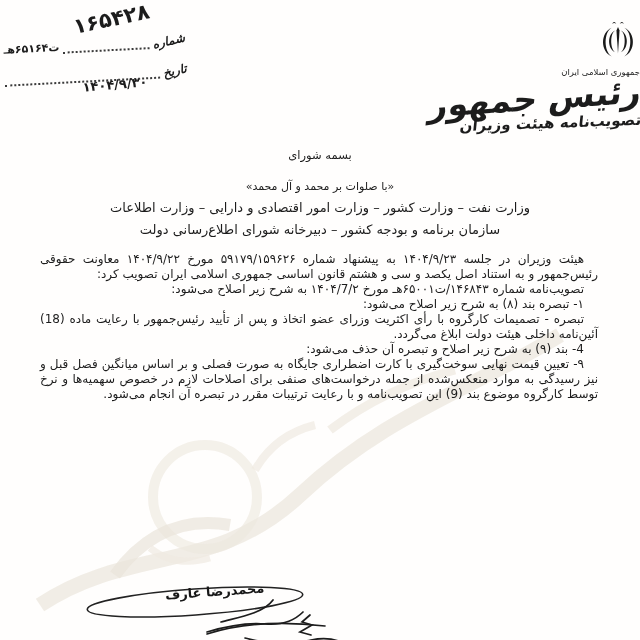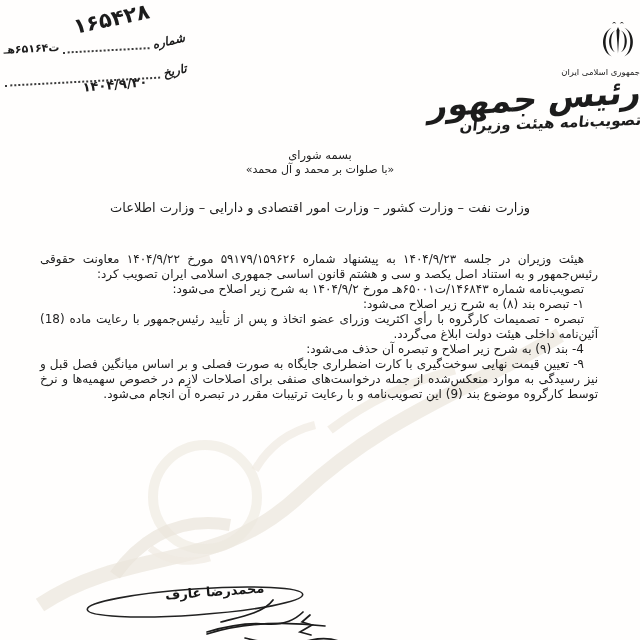--- a/index.html
+++ b/index.html
@@ -39,21 +39,21 @@
     font-size:33px; font-weight:bold; margin-top:2px;
     transform:skewX(-10deg) rotate(-4deg); display:inline-block; letter-spacing:1px;
   }
   .doctype-callig{
     font-size:15px; font-weight:bold; margin-top:4px;
     transform:skewX(-8deg) rotate(-2deg); display:block; letter-spacing:1px;
   }
   
   .invocation{ position:absolute; top:148px; left:0; right:0; text-align:center; z-index:2; }
   .besmeleh{ font-size:11.5px; }
-  .salawat{ font-size:11px; margin-top:1px; }
+  .salawat{ font-size:11px; margin-top:18px; }
   
   .addressees{ position:absolute; top:197px; left:30px; right:30px; text-align:center; z-index:2;
     font-weight:normal; font-size:13px; line-height:22px; }
   
   .body-text{
     position:absolute; top:252px; right:42px; width:558px; z-index:2;
     font-size:12px; line-height:15px; text-align:justify; text-align-last:right;margin-left:7px;
   }
   .body-text p{ text-indent:14px; }
   
@@ -104,25 +104,26 @@
     <span class="doctype-callig">تصویب‌نامه هیئت وزیران</span>
   </div>
 
   <div class="invocation">
     <div class="besmeleh">بسمه شورای</div>
     <div class="salawat">«با صلوات بر محمد و آل محمد»</div>
   </div>
 
   <div class="addressees">
     <div>وزارت نفت – وزارت کشور – وزارت امور اقتصادی و دارایی – وزارت اطلاعات</div>
+    <div>سازمان برنامه و بودجه کشور – دبیرخانه شورای اطلاع‌رسانی دولت</div>
   </div>
 
   <div class="body-text">
     <p>هیئت وزیران در جلسه ۱۴۰۴/۹/۲۳ به پیشنهاد شماره ۵۹۱۷۹/۱۵۹۶۲۶ مورخ ۱۴۰۴/۹/۲۲ معاونت حقوقی رئیس‌جمهور و به استناد اصل یکصد و سی و هشتم قانون اساسی جمهوری اسلامی ایران تصویب کرد:</p>
-    <p>تصویب‌نامه شماره ۱۴۶۸۴۳/ت۶۵۰۰۱هـ مورخ ۱۴۰۴/۹/۲ به شرح زیر اصلاح می‌شود:</p>
+    <p>تصویب‌نامه شماره ۱۴۶۸۴۳/ت۶۵۰۰۱هـ مورخ ۱۴۰۴/7/۲ به شرح زیر اصلاح می‌شود:</p>
     <p>۱- تبصره بند (۸) به شرح زیر اصلاح می‌شود:</p>
     <p>تبصره - تصمیمات کارگروه با رأی اکثریت وزرای عضو اتخاذ و پس از تأیید رئیس‌جمهور با رعایت ماده (18) آئین‌نامه داخلی هیئت دولت ابلاغ می‌گردد.</p>
     <p>4- بند (۹) به شرح زیر اصلاح و تبصره آن حذف می‌شود:</p>
     <p>۹- تعیین قیمت نهایی سوخت‌گیری با کارت اضطراری جایگاه به صورت فصلی و بر اساس میانگین فصل قبل و نیز رسیدگی به موارد منعکس‌شده از جمله درخواست‌های صنفی برای اصلاحات لازم در خصوص سهمیه‌ها و نرخ توسط کارگروه موضوع بند (9) این تصویب‌نامه و با رعایت ترتیبات مقرر در تبصره آن انجام می‌شود.</p>
   </div>
 
   <svg class="signature" viewBox="0 0 320 80" aria-hidden="true">
     <ellipse cx="140" cy="34" rx="108" ry="13" fill="none" stroke="#222" stroke-width="1.6" transform="rotate(-4 140 34)"></ellipse>
     <text x="160" y="28" text-anchor="middle" font-family="DejaVu Sans, sans-serif" font-size="13" font-weight="bold" direction="rtl" transform="rotate(-4 160 28)" fill="#181818">محمدرضا عارف</text>
     <g fill="none" stroke="#1d1d1d" stroke-width="1.7" stroke-linecap="round">

